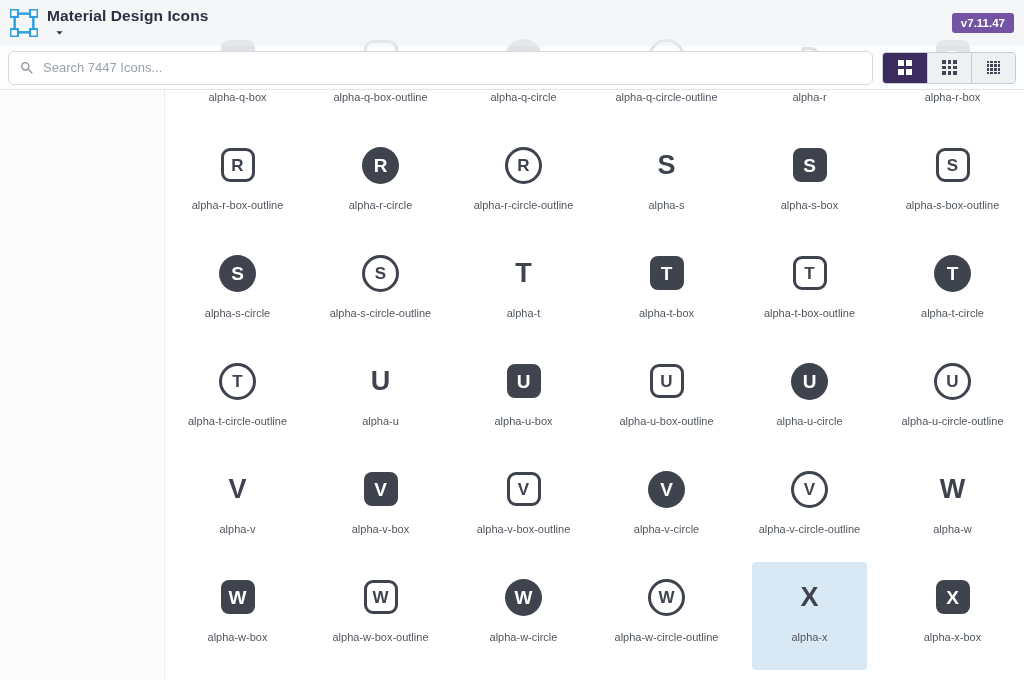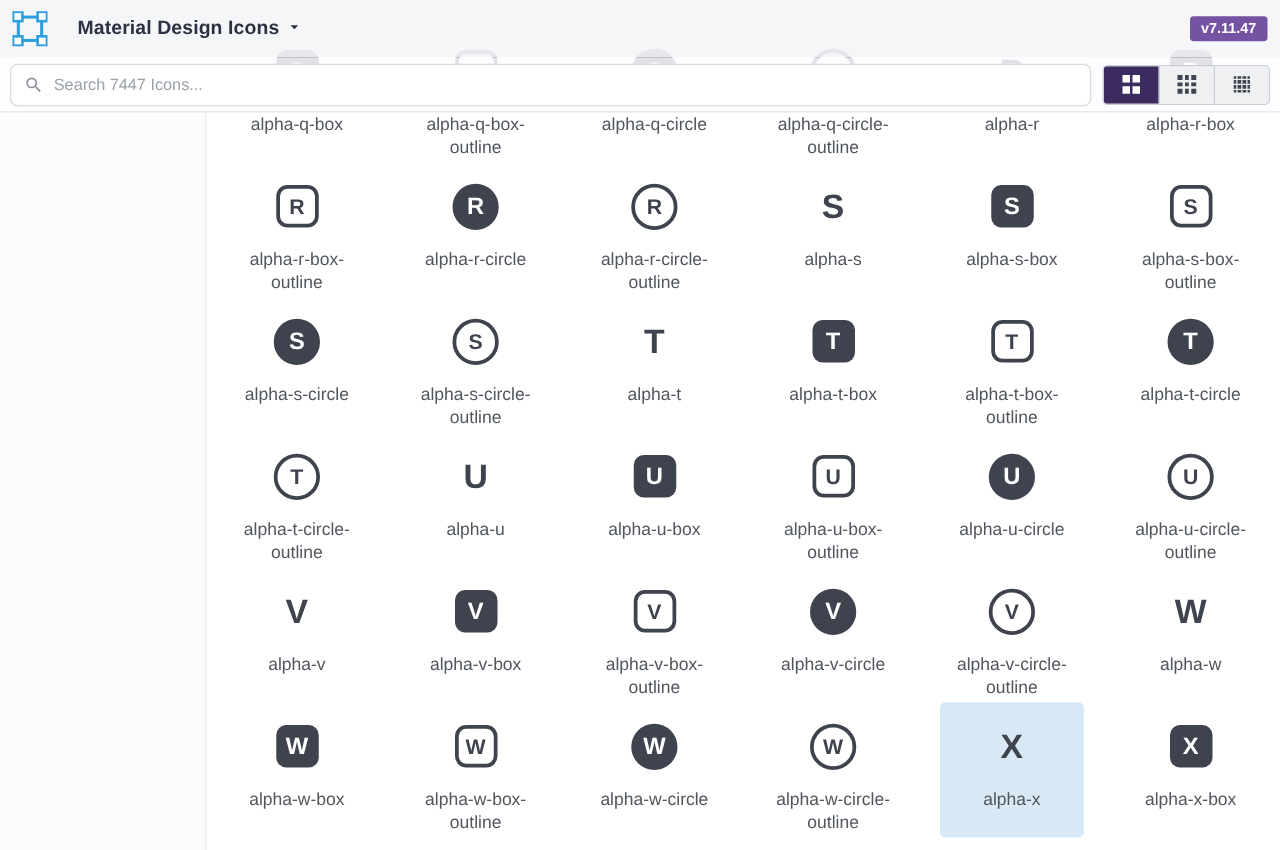--- a/index.html
+++ b/index.html
@@ -59,35 +59,35 @@
   .glyph.circle {
     width: 37px; height: 37px; border-radius: 50%;
     background: var(--ink); color: #fff; font-size: 19px;
   }
   .glyph.circle-outline {
     width: 37px; height: 37px; border-radius: 50%;
     border: 3.4px solid var(--ink); font-size: 17px;
   }
   .cell-label {
     max-width: 122px;
-    font-size: 14px; line-height: 1.32;
+    font-size: 11px; line-height: 1.32;
     color: var(--label);
     text-align: center;
   }
 
   
   .header { position: absolute; top: 0; left: 0; right: 0; z-index: 10; }
   .topbar {
     height: 46px;
     background: rgba(243, 245, 247, 0.92);
     display: flex; align-items: center;
     padding: 0 10px;
   }
   .logo { width: 28px; height: 28px; display: inline-flex; cursor: pointer; color: var(--logo-blue); }
-  .title-wrap { display: flex; align-items: flex-start; margin-left: 24px; cursor: pointer; }
+  .title-wrap { display: flex; align-items: flex-start; margin-left: 9px; cursor: pointer; flex-direction: column; }
   .title {
     font-size: 15.5px; font-weight: 700; color: var(--title);
     letter-spacing: 0.1px;
   }
   .chev { display: inline-flex; margin-left: 5px; color: var(--title); }
   .badge {
     margin-left: auto;
     background: var(--badge-purple); color: #ffffff;
     font-size: 11.5px; font-weight: 700;
     padding: 4px 9px; border-radius: 3px;

